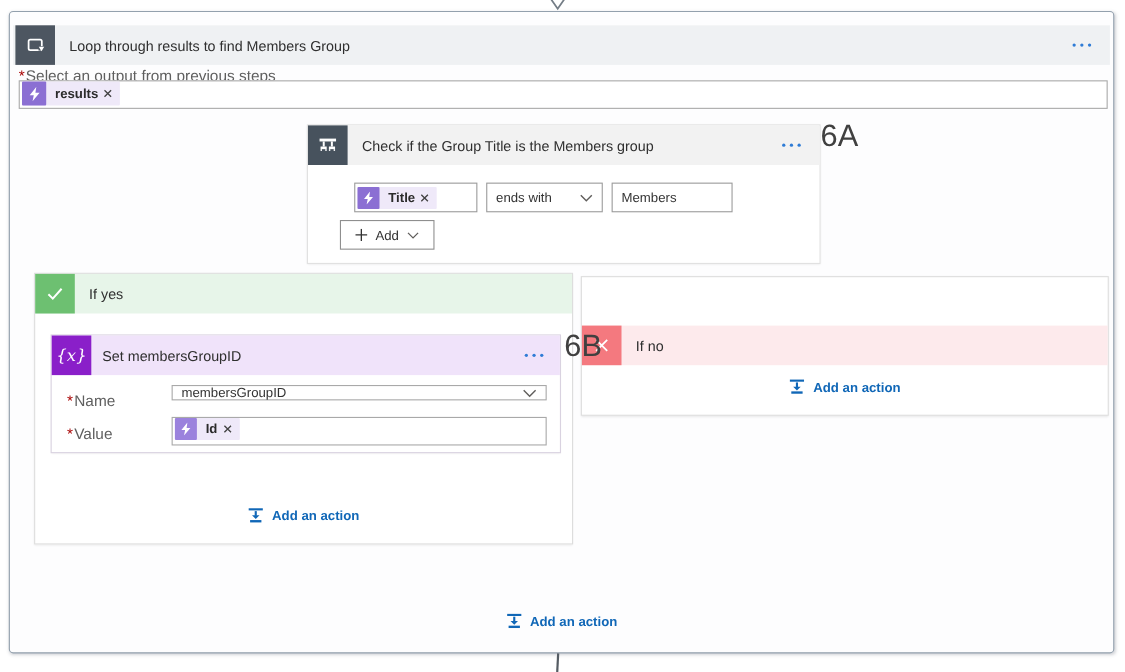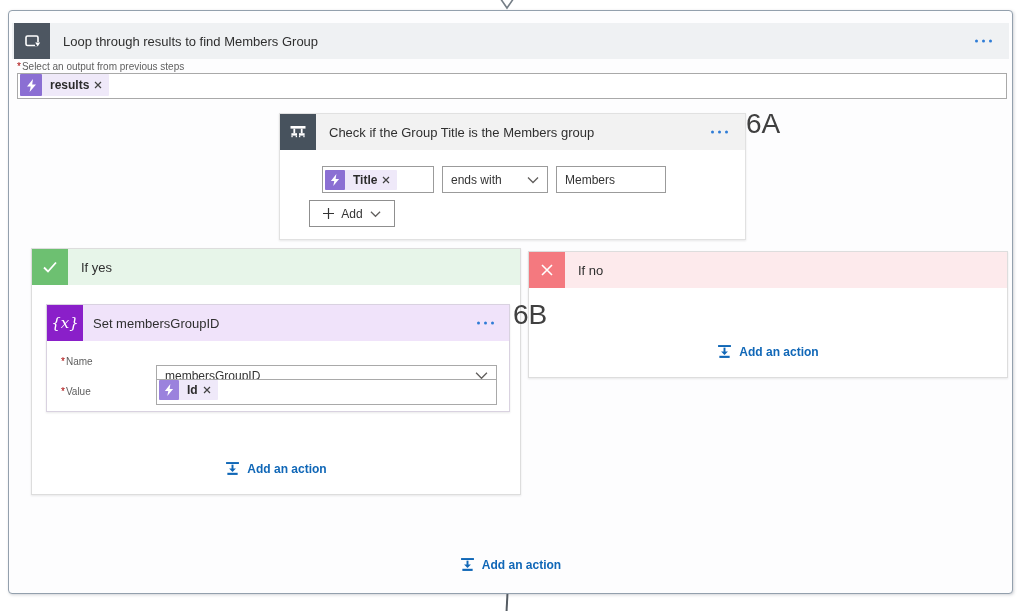--- a/index.html
+++ b/index.html
@@ -17,38 +17,38 @@
   .loop-icon-bg { background:#4d5661; }
   .cond-icon-bg { background:#47525d; }
   .var-icon-bg  { background:#8a1fc9; }
   .yes-icon-bg  { background:#6dc071; }
   .no-icon-bg   { background:#f4797f; }
 
   .card-title { margin-left:13px; font-size:13px; color:#2f2f2f; white-space:nowrap; }
   .dots { position:absolute; right:13px; top:50%; transform:translateY(-50%); display:flex; gap:4px; cursor:pointer; padding:4px; }
   .dots i { width:3px; height:3px; border-radius:50%; background:#2f7cd6; display:block; }
 
-  .field-label { position:absolute; font-size:10px; color:#5f5f5f; white-space:nowrap;text-align:right; }
+  .field-label { position:absolute; font-size:14px; color:#5f5f5f; white-space:nowrap;text-align:right; }
   .req { color:#a80000; margin-right:1px; }
 
   .input { position:absolute; background:#fff; border:1px solid #a9a9a9; display:flex; }
 
   .pill { display:flex; align-items:center; height:22px; background:#efe9f9; margin-left:2px; border-radius:1px; cursor:pointer; }
   .pill .ticon { width:22px; height:22px; background:#8b6fd3; border-radius:1px; display:flex; align-items:center; justify-content:center; }
   .pill.sm { height:20px; }
   .pill.sm .ticon { width:20px; height:20px; }
   .pill-label { padding:0 5px 0 8px; font-size:12px; color:#2b2b2b; font-weight:600; }
   .pill-x { margin-right:7px; display:flex; cursor:pointer; }
 
   .card { position:absolute; background:#fff; border:1px solid #e1e1e1; box-shadow:0 1px 2px rgba(0,0,0,.09); }
   .card-header { position:relative; display:flex; align-items:center; height:36px; cursor:pointer; }
   .gray-header { background:#f2f2f2; }
   .purple-header { background:#f0e3fa; }
   .yes-header { background:#e7f5e9; }
-  .no-header { background:#fdeaec; }
+  .no-header { background:#fdeaec;margin-top:44px; }
 
   .opbox { height:27px; background:#fff; border:1px solid #9b9b9b; display:flex; align-items:center; font-size:12px; color:#333; }
   .opbox.dd { justify-content:space-between; padding:0 8px; cursor:pointer; }
   .opbox.txt { padding:0 8px; cursor:text; }
 
   .add-btn { position:absolute; height:27px; background:#fff; border:1px solid #8f8f8f; display:flex;
              align-items:center; justify-content:center; gap:7px; font-size:12px; color:#333; cursor:pointer; }
 
   .select-box { position:absolute; background:#fff; border:1px solid #a9a9a9; display:flex; align-items:center;
                 justify-content:space-between; padding:0 8px; font-size:12px; color:#333; cursor:pointer; }
@@ -190,21 +190,21 @@
           <div class="dots" style="right:11px;">
               <i></i>
               <i></i>
               <i></i>
             </div>
         </div>
 
         <div class="field-label" style="left:14px; top:51px;">
           <span class="req">*</span><span>Name</span>
         </div>
-        <div class="select-box" style="left:109px; top:60px; width:341px; height:21px;">
+        <div class="select-box" style="left:109px; top:45px; width:341px; height:14px;">
           <span>membersGroupID</span>
           <svg width="13" height="9" viewBox="0 0 12 8">
             <polyline points="1,1.5 6,6.5 11,1.5" fill="none" stroke="#605e5c" stroke-width="1.2"></polyline>
           </svg>
         </div>
 
         <div class="field-label" style="left:14px; top:81px;">
           <span class="req">*</span><span>Value</span>
         </div>
         <div class="input" style="left:109px; top:74px; width:341px; height:26px;">

